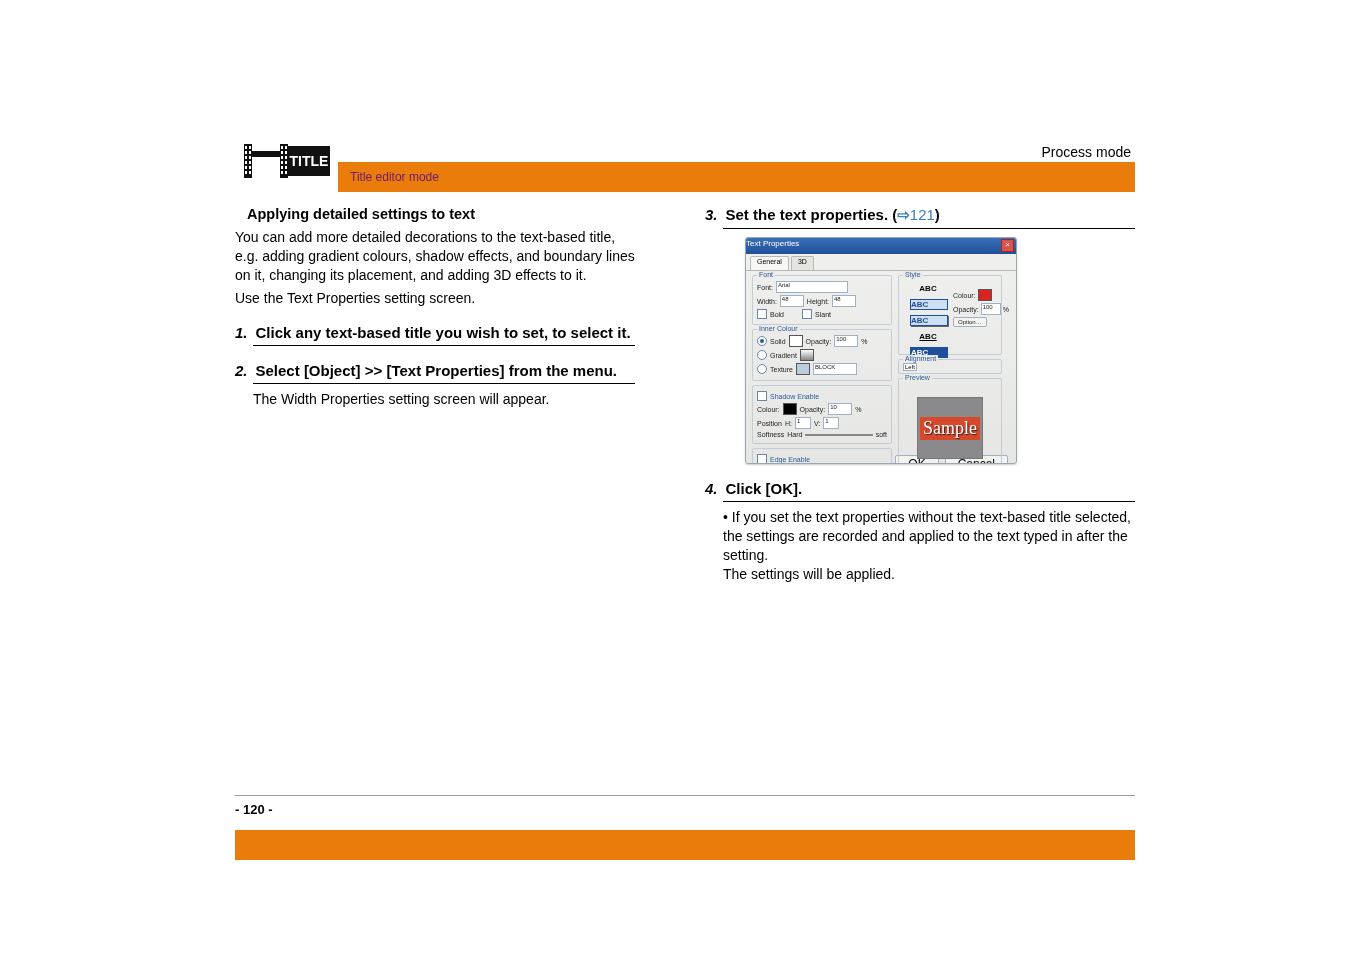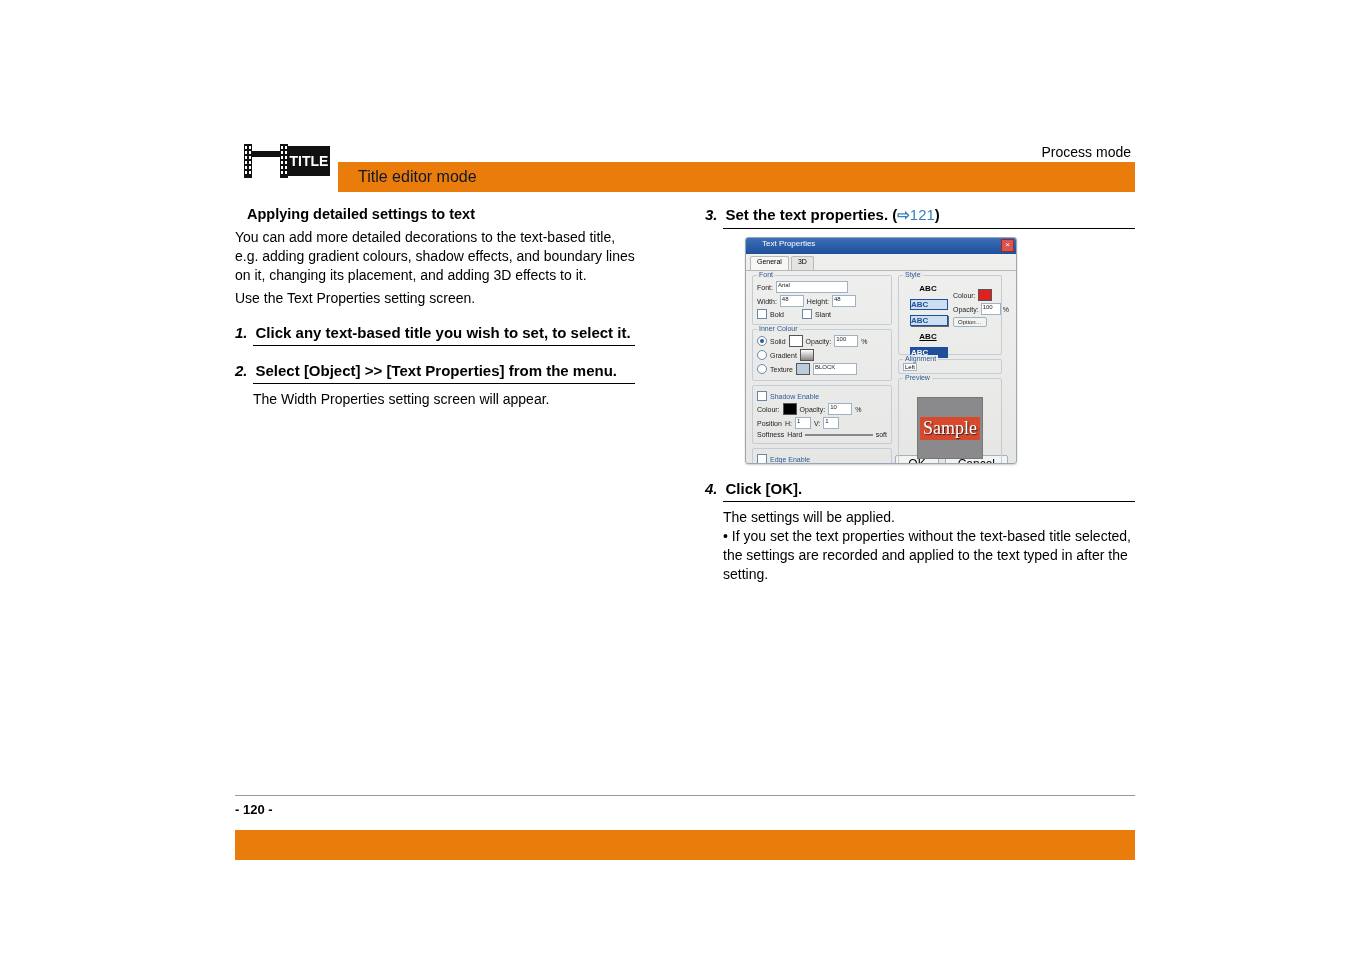--- a/index.html
+++ b/index.html
@@ -42,23 +42,23 @@
     align-items: center;
   }
   .process-mode {
     position: absolute;
     right: 4px;
     top: 14px;
     font-size: 14px;
     color: #000;
   }
   .section-label {
-    color: #0f172a;
-    font-size: 16px;
-    margin-left: 20px;
+    color: #701a75;
+    font-size: 12px;
+    margin-left: 12px;
   }
   .content {
     display: flex;
     gap: 70px;
     padding-top: 14px;
   }
   .col { width: 400px; }
   .col-right { width: 430px; }
   h3 {
     font-size: 14.5px;
@@ -114,21 +114,21 @@
     box-shadow: 0 1px 2px rgba(0,0,0,.2);
     position: relative;
     overflow: hidden;
     font-size: 7px;
   }
   .dialog-title {
     height: 14px;
     background: linear-gradient(#3b6fb7,#1f4f9a);
     color: #fff;
     font-size: 8px;
-    padding: 1px 16px;
+    padding: 1px 0;
     position: relative;
   }
   .dialog-close {
     position: absolute;
     right: 2px; top: 1px;
     width: 11px; height: 11px;
     background: #d9534f;
     border: 1px solid #9a2a27;
     font-size: 8px;
     line-height: 9px;
@@ -503,22 +503,22 @@
           <span class="dlg-btn">OK</span>
           <span class="dlg-btn">Cancel</span>
         </div>
       </div>
 
       <div class="step-row">
         <span class="step-num">4.</span>
         <span class="step-text">Click [OK].</span>
       </div>
       <div class="step-sep" style="margin-left:18px;"></div>
+      <div class="step-followup">• If you set the text properties without the text-based title selected, the settings are recorded and applied to the text typed in after the setting.</div>
       <div class="step-followup">The settings will be applied.</div>
-      <div class="step-followup">• If you set the text properties without the text-based title selected, the settings are recorded and applied to the text typed in after the setting.</div>
     </div>
   </div>
 </div>
 
 <div class="footer-area">
   <div class="divider-top"></div>
   <span class="page-num">- 120 -</span>
 </div>
 <div class="footer-orange"></div>
 

